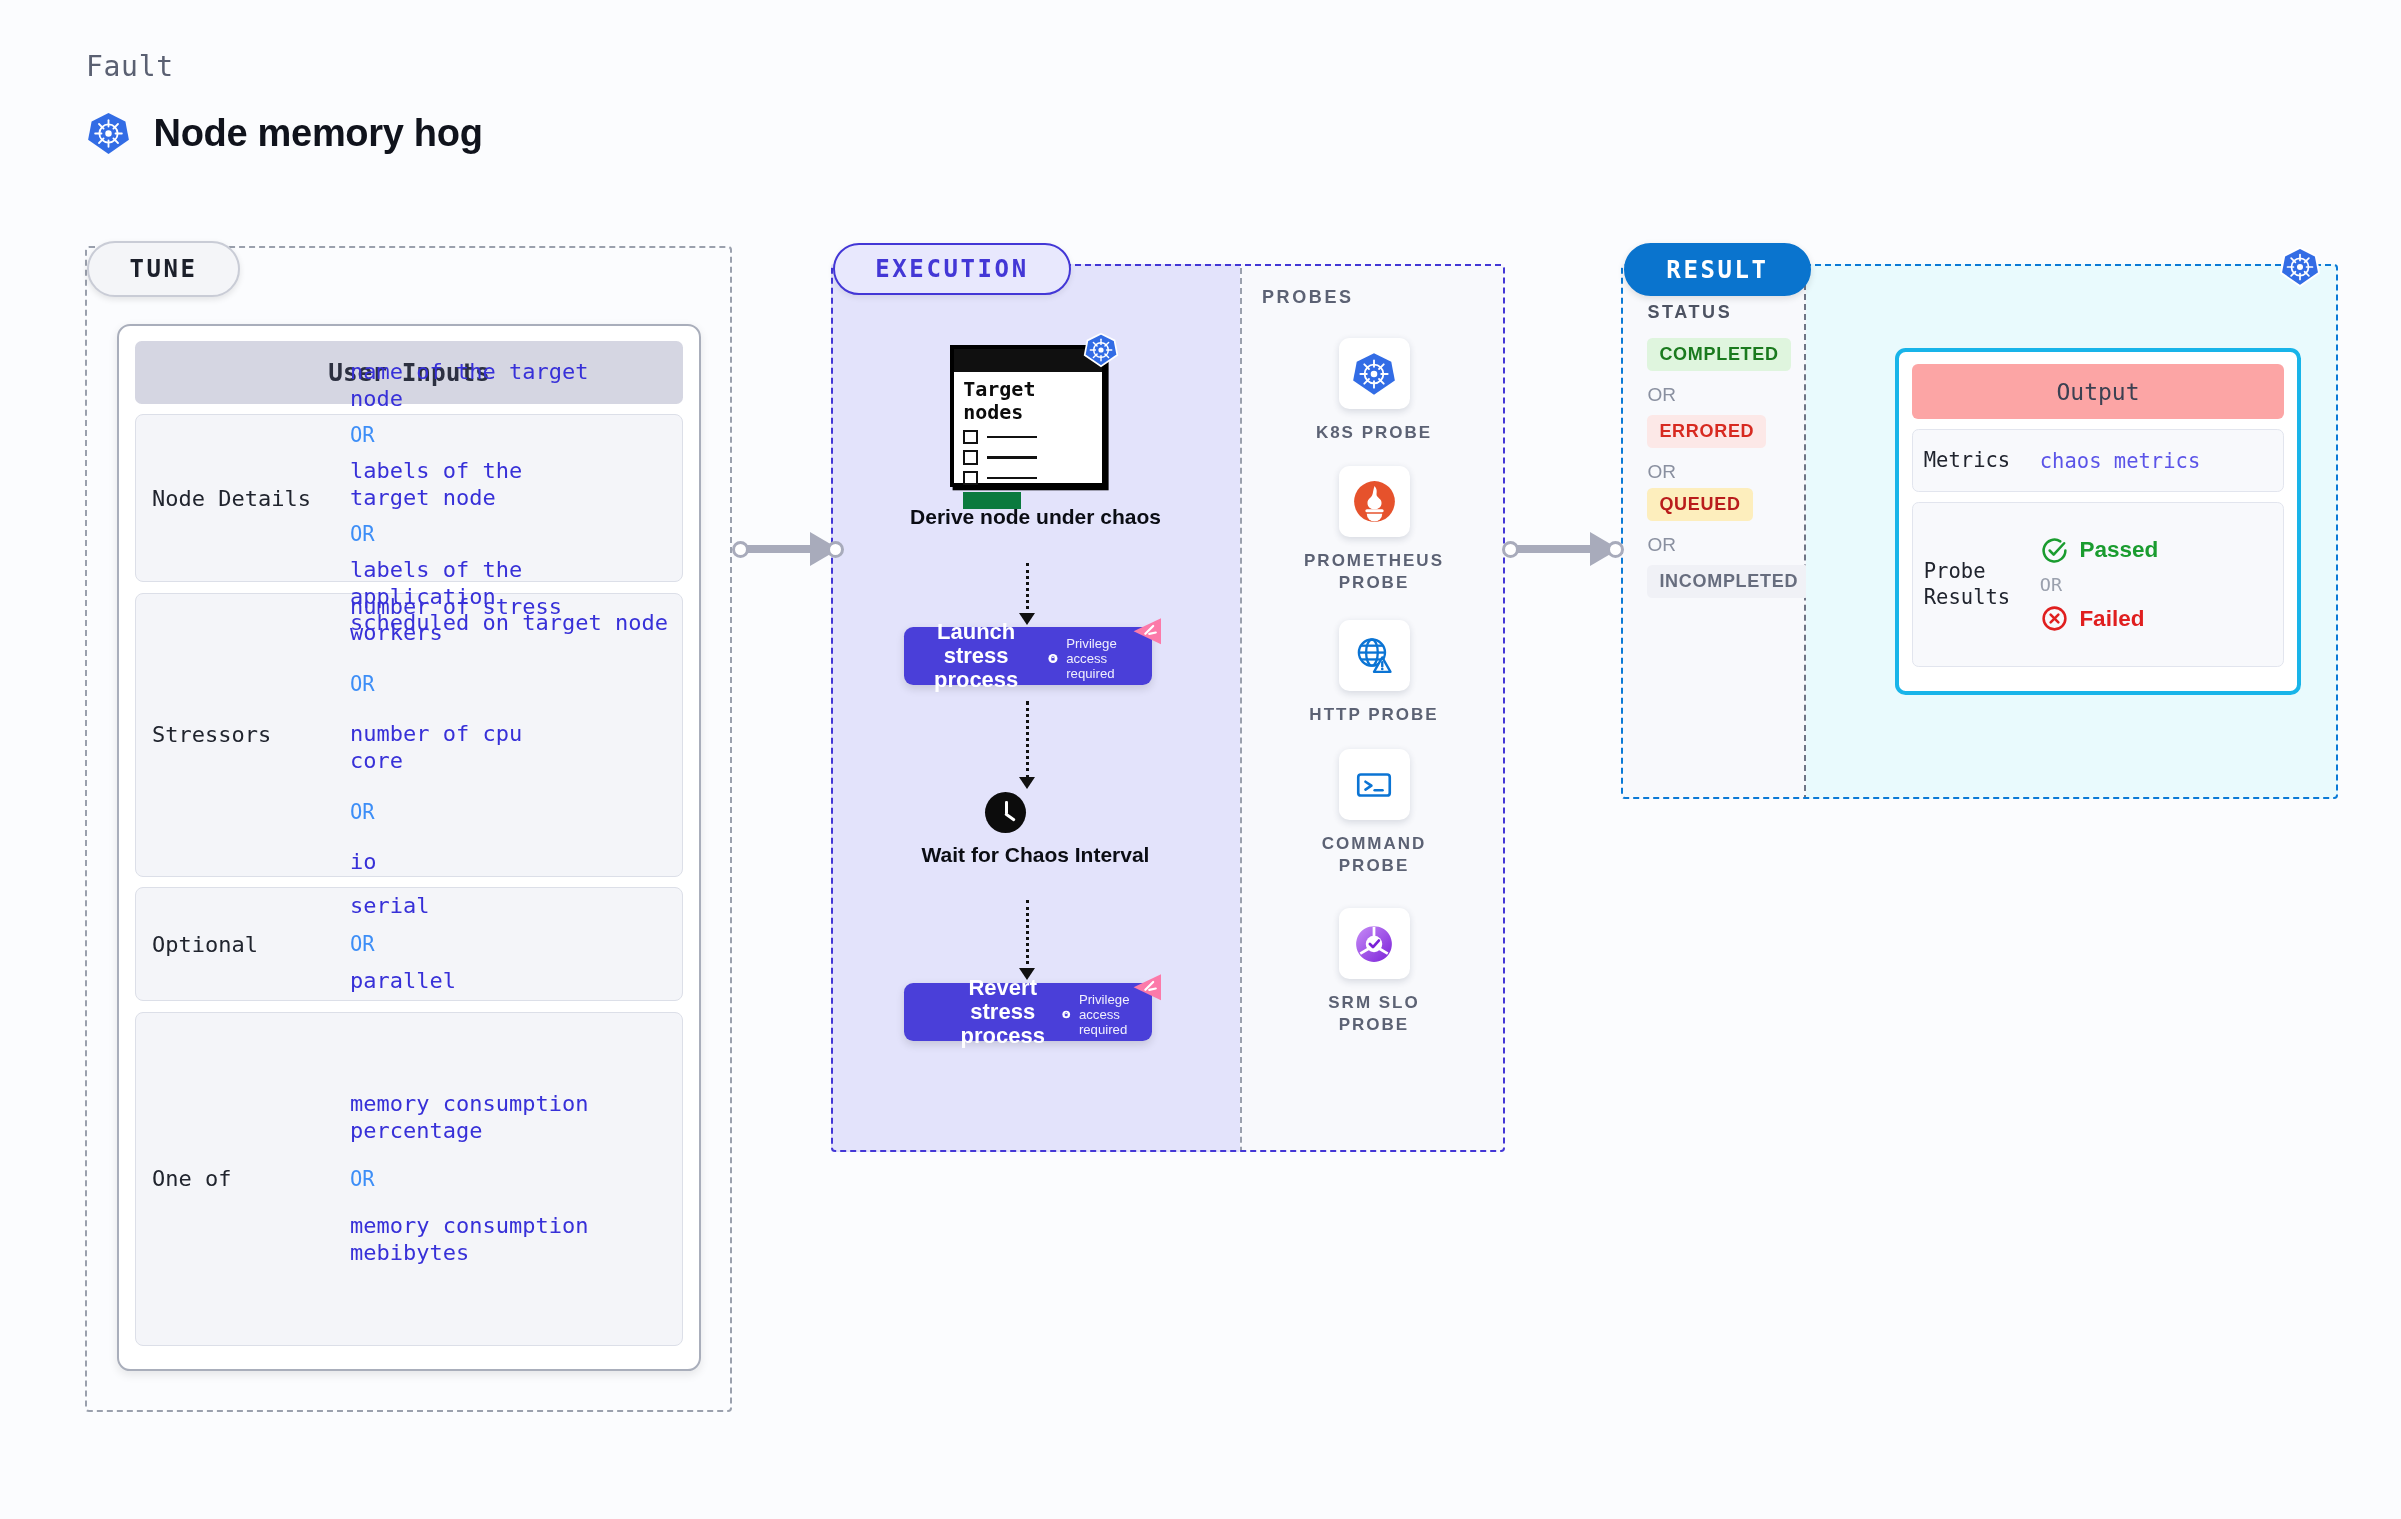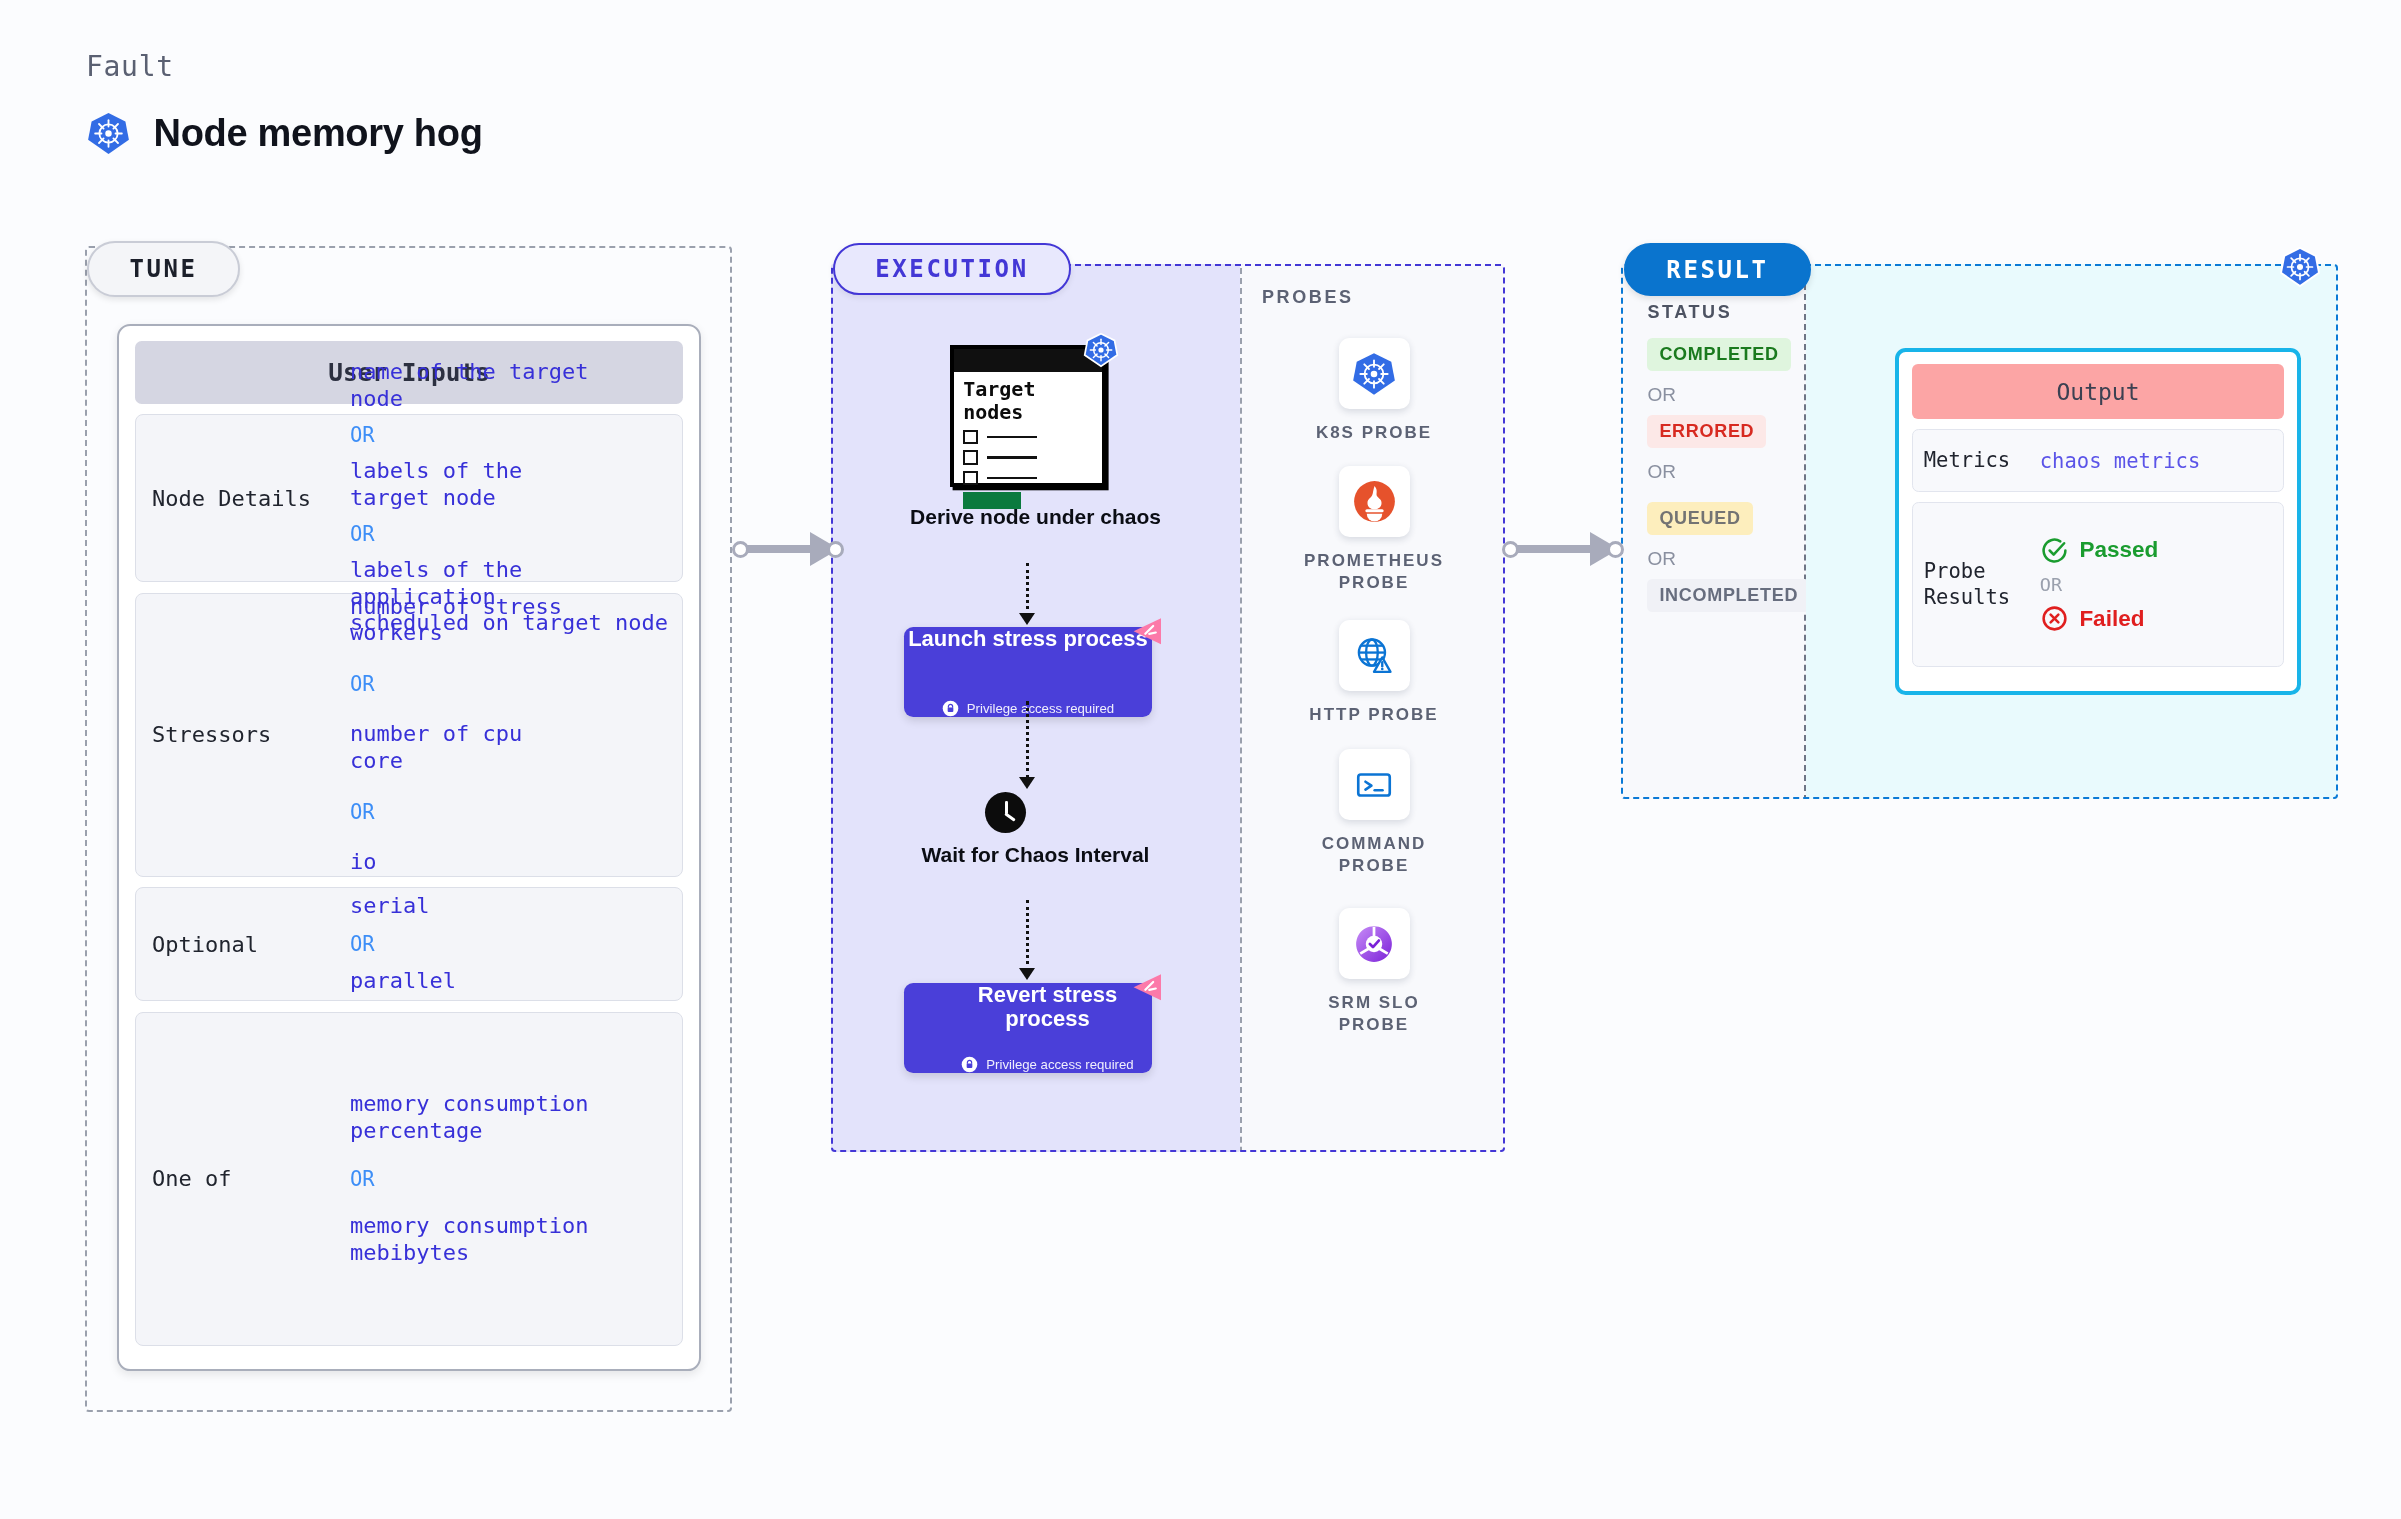--- a/index.html
+++ b/index.html
@@ -112,23 +112,23 @@
     font-size: 21px; font-weight: bold; color: #0b0d14; line-height: 1.2;
   }
   .dline { position: absolute; border-left: 3.3px dotted #111; }
   .dhead {
     position: absolute; width: 0; height: 0;
     border-left: 8.6px solid transparent; border-right: 8.6px solid transparent;
     border-top: 12.5px solid #111;
   }
 
   .stepbox {
-    position: absolute; left: 73px; width: 248px; height: 90px;
+    position: absolute; left: 73px; width: 248px; height: 58px;
     background: #4a3fd9; border-radius: 9.2px; color: #fff;
-    display: flex; flex-direction: column; align-items: center; justify-content: space-between;
+    display: flex; flex-direction: row; align-items: center; justify-content: flex-end;
     box-shadow: 0 3.3px 8px rgba(0,0,0,.13); overflow: visible;
   }
   .stepbox .t { font-size: 22px; font-weight: bold; line-height: 1.1; text-align: center; }
   .stepbox .sub { display: flex; align-items: center; gap: 8px; margin-top: 4.6px; }
   .stepbox .sub span { font-size: 13.2px; color: #f0effd; }
   .corner-ribbon { position: absolute; right: -9.2px; top: -9.2px; }
 
   .clock { position: absolute; left: 154px; width: 41px; height: 41px; border-radius: 50%; background: #0c0c0c; }
   .clock::before { content:""; position:absolute; left:20px; top:8.6px; width:3.3px; height:13.2px; background:#fff; border-radius:1.3px; }
   .clock::after { content:""; position:absolute; left:20px; top:20px; width:12px; height:3.3px; background:#fff; border-radius:1.3px; transform-origin: 0 50%; transform: rotate(35deg); }
@@ -499,21 +499,21 @@
 
   <div class="pill" id="result-pill">RESULT</div>
   <div class="sect" id="result">
 
     <div class="status-pane">
       <div class="status-title">STATUS</div>
       <div><span class="badge" style="background:#dff5de;color:#1a7a1e">COMPLETED</span></div>
       <div class="or-s">OR</div>
       <div><span class="badge" style="background:#fce8e7;color:#d72a20;margin-top:9.2px">ERRORED</span></div>
       <div class="or-s">OR</div>
-      <div><span class="badge" style="background:#fdeebd;color:#737373;margin-top:19px">QUEUED</span></div>
+      <div><span class="badge" style="background:#fdeebd;color:#b91c1c;margin-top:5px">QUEUED</span></div>
       <div class="or-s">OR</div>
       <div><span class="badge" style="background:#f0f1f6;color:#676d7e;margin-top:9.2px">INCOMPLETED</span></div>
     </div>
 
     <div class="output-pane">
       <div class="output-card">
         <div class="out-head">Output</div>
 
         <div class="out-row" style="height:63px">
           <div class="out-label">Metrics</div>

